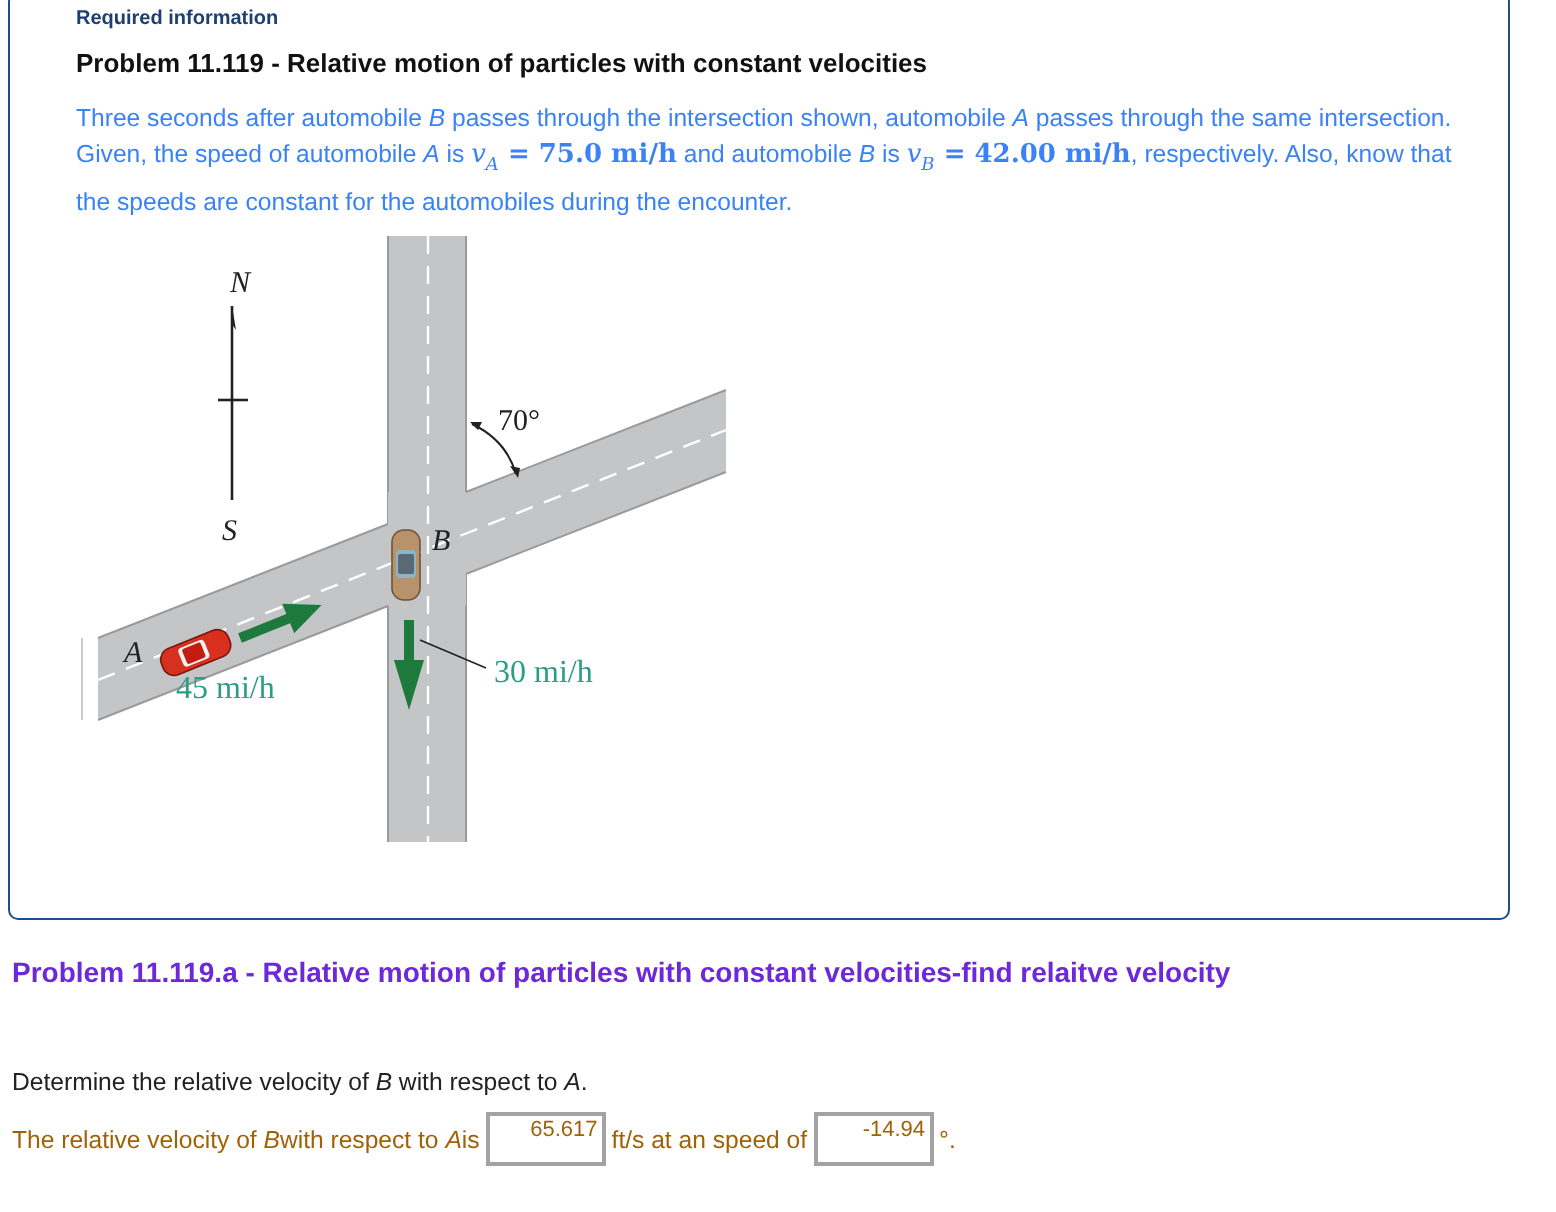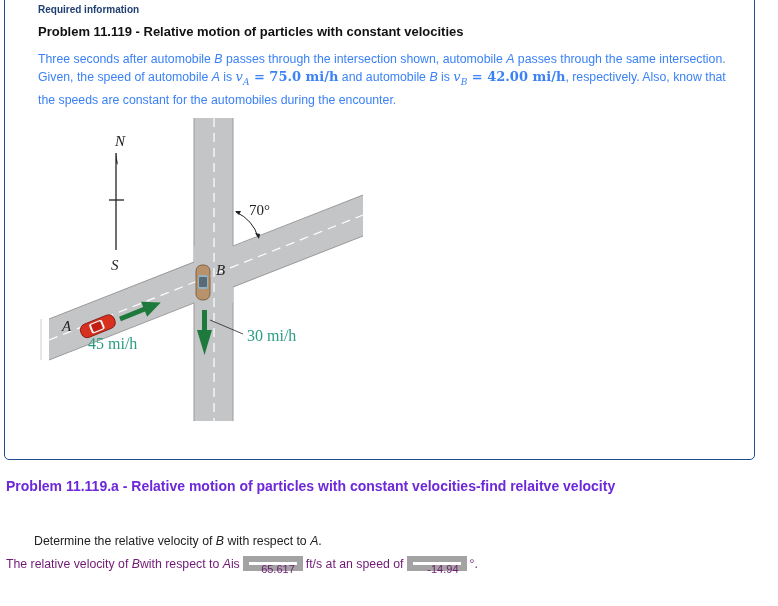--- a/index.html
+++ b/index.html
@@ -9,24 +9,24 @@
                 border: 1.5px solid #1f4e8c; border-radius: 5px; box-sizing: border-box; }
     .req-title { position: absolute; left: 38px; top: 4px; font-size: 10px; font-weight: bold;
                  color: #1f3f73; }
     .prob-title { position: absolute; left: 38px; top: 24px; font-size: 13px; font-weight: bold; color: #111; }
     .desc { position: absolute; left: 38px; top: 50px; width: 700px; font-size: 12.3px; line-height: 18px; color: #3b82f6; }
     .desc i { font-style: italic; }
     .math { font-family: "DejaVu Serif", serif; font-size: 13px; }
     .math i { font-family: "DejaVu Serif", serif; font-style: italic; }
     .figure { position: absolute; left: 38px; top: 115px; width: 330px; height: 325px; }
     .part-title { position: absolute; left: 6px; top: 478px; font-size: 14px; font-weight: bold; color: #6d28d9; }
-    .q-line { position: absolute; left: 6px; top: 534px; font-size: 12.3px; color: #222; margin-left: 28px; }
-    .ans-line { position: absolute; left: 6px; top: 556px; font-size: 12.3px; color: #701a75; white-space: nowrap;
+    .q-line { position: absolute; left: 6px; top: 534px; font-size: 12.3px; color: #222; }
+    .ans-line { position: absolute; left: 6px; top: 556px; font-size: 12.3px; color: #a16207; white-space: nowrap;
                 display: flex; align-items: center; }
-    .ans-box { display: inline-block; border: 6px solid #a3a3a3; height: 15px; line-height: 15px; text-align: right;
+    .ans-box { display: inline-block; border: 2px solid #a3a3a3; height: 27px; line-height: 15px; text-align: right;
                padding: 0 2px; font-size: 11px; margin: 0 3px; box-sizing: border-box; }
     .ans1 { width: 60px; }
     .ans2 { width: 60px; }
   </style>
 </head>
 <body>
 
 <div class="info-box"></div>
 
 <div class="req-title">Required information</div>

